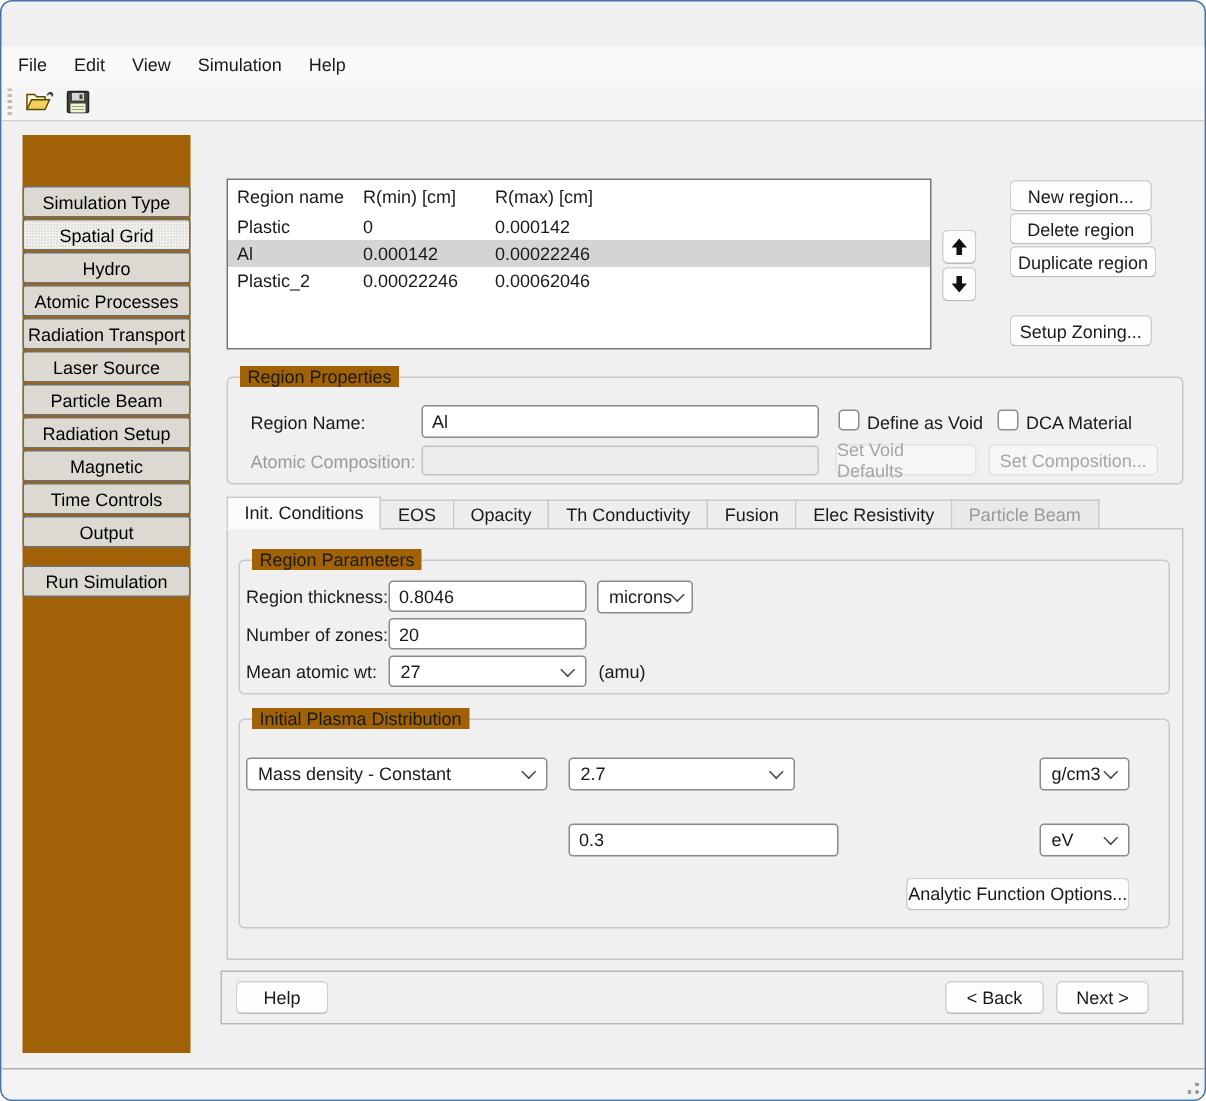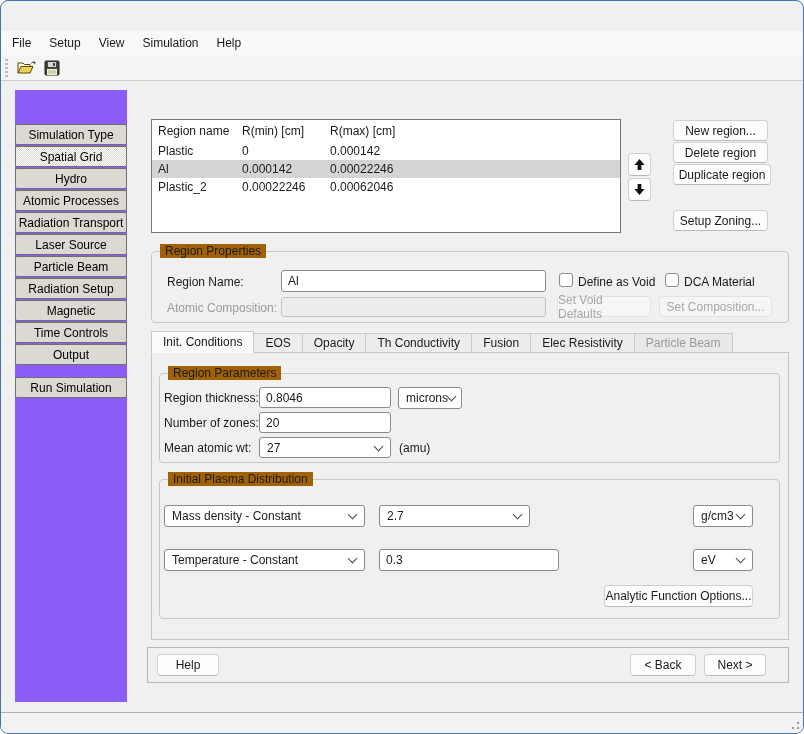--- a/index.html
+++ b/index.html
@@ -30,21 +30,21 @@
   .toolbar { position:absolute; top:54px; left:0; right:0; height:26px; background:#f5f5f5;
              border-bottom:1px solid #cfcfcf; display:flex; align-items:center; }
   .gripper { width:3px; height:18px; margin:0 6px 0 4px;
              background: repeating-linear-gradient(to bottom,#bdbdbd 0 2px, transparent 2px 4px); }
   .tool-btn { width:24px; height:22px; display:flex; align-items:center; justify-content:center; margin-right:2px; }
 
   
   .main { position:absolute; top:80px; left:0; right:0; height:631px; background:#f0f0f0; }
 
   .sidebar { position:absolute; left:14px; top:9px; width:112px; height:612px;
-             background:#8b5cf6; padding-top:34px; }
+             background:#a16207; padding-top:34px; }
   .side-btn { width:112px; height:21px; margin-bottom:1px; background:#dbd9d2;
               border:1px solid #707070; border-radius:2px; display:flex; align-items:center;
               justify-content:center; font-size:12px; color:#000; }
   .side-btn.active { background:#f2f1ec;
               background-image: repeating-conic-gradient(#ffffff 0% 25%, #d9d7d0 0% 50%);
               background-size:2px 2px; }
   .side-btn.run { margin-top:12px; }
 
   
   .region-table { position:absolute; left:150px; top:38px; width:470px; height:114px;
@@ -109,21 +109,21 @@
           radial-gradient(circle at 5px 10px,#9a9a9a 1.2px,transparent 1.4px); }
 </style>
 </head>
 <body>
 
 <div class="window">
 
 
   <div class="menubar">
     <div class="menu-item">File</div>
-    <div class="menu-item">Setup</div>
+    <div class="menu-item">Edit</div>
     <div class="menu-item">View</div>
     <div class="menu-item">Simulation</div>
     <div class="menu-item">Help</div>
   </div>
 
   <div class="toolbar">
     <div class="gripper"></div>
     <div class="tool-btn">
       <svg width="19" height="15" viewBox="0 0 19 15">
         <path d="M1 13 L1 3 L6 3 L7.5 4.5 L13 4.5 L13 6" fill="#fff8d8" stroke="#5a4a00" stroke-width="1"></path>
@@ -249,24 +249,20 @@
       <span class="chev"></span>
     </div>
     <div class="combo" style="left:378px; top:424px; width:151px; height:22px;">
       <span>2.7</span>
       <span class="chev"></span>
     </div>
     <div class="combo" style="left:692px; top:424px; width:60px; height:22px;">
       <span>g/cm3</span>
       <span class="chev"></span>
     </div>
-    <div class="combo" style="left:163px; top:468px; width:201px; height:22px;">
-      <span>Temperature - Constant</span>
-      <span class="chev"></span>
-    </div>
     <input class="text-input" style="left: 378px; top: 468px; width: 180px; height: 22px;" value="0.3">
     <div class="combo" style="left:692px; top:468px; width:60px; height:22px;">
       <span>eV</span>
       <span class="chev"></span>
     </div>
     <div class="w11-btn" style="left:603px; top:504px; width:149px; height:22px;">Analytic Function Options...</div>
 
     <div class="footer">
       <div class="w11-btn" style="left:9px; top:6px; width:62px; height:22px;">Help</div>
       <div class="w11-btn" style="left:482px; top:6px; width:66px; height:22px;">&lt; Back</div>

